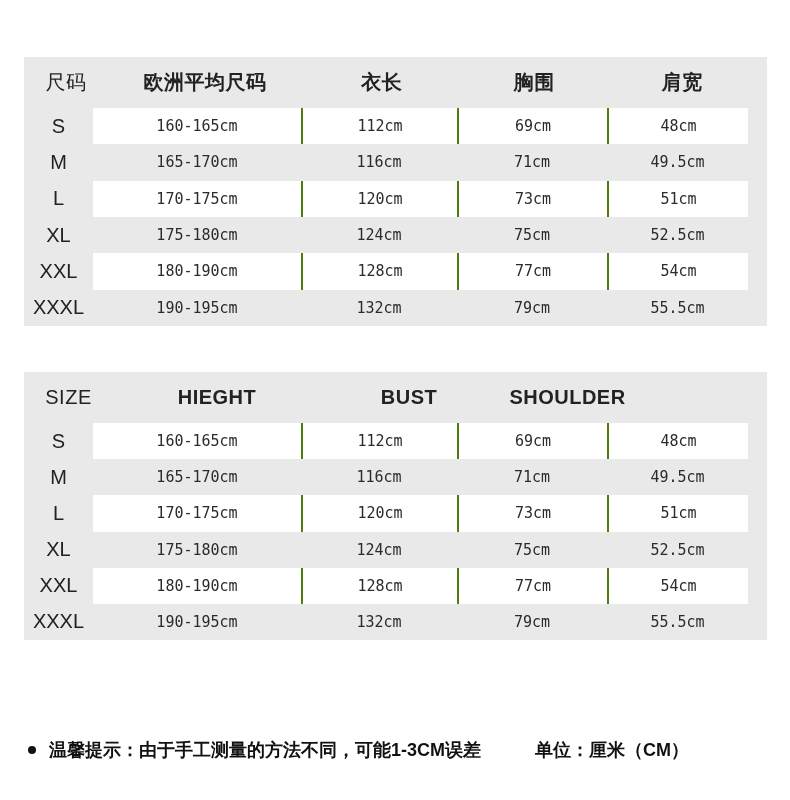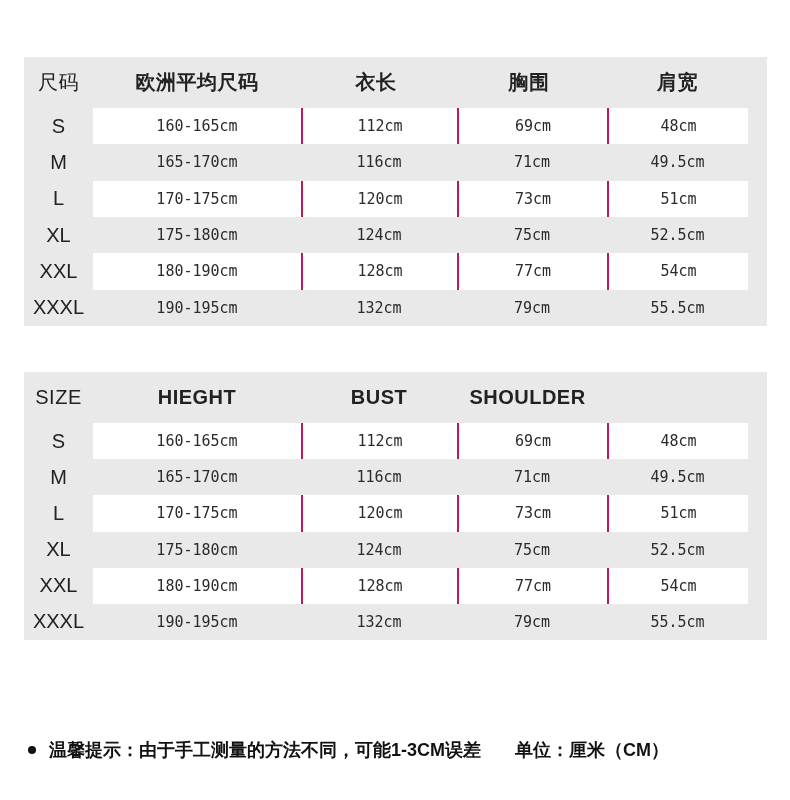--- a/index.html
+++ b/index.html
@@ -19,41 +19,41 @@
   .row.head { flex:0 0 51px; }
 
   .cell { display:flex; align-items:center; justify-content:center; overflow:hidden; }
   .c0 { width:69px; }
   .c1 { width:208px; }
   .c2 { width:156px; }
   .c3 { width:150px; }
   .c4 { width:141px; }
 
   .head .cell {
-    font-size:20px; font-weight:600; color:#222; letter-spacing:0.5px;
+    font-size:20px; font-weight:600; color:#222; letter-spacing:0.5px;margin-left:10px;
   }
   .cell.c0 { font-size:20px; font-weight:500; color:#222; }
 
   .cell.data {
     font-family:"DejaVu Sans Mono", monospace;
     font-size:15px; color:#2b2b2b; font-weight:400;
   }
   .row.alt .cell.data { background:#ffffff; }
-  .row.alt .cell.data + .cell.data { border-left:2px solid #be185d; }
+  .row.alt .cell.data + .cell.data { border-left:2px solid #4d7c0f; }
 
   .footnote {
     position:absolute; left:28px; top:738px; width:740px;
     display:flex; align-items:center;
     font-size:18px; font-weight:600; color:#111;
   }
   .bullet {
     flex:0 0 auto; width:8px; height:8px; border-radius:50%;
     background:#111; margin-right:13px;
   }
-  .footnote .unit { margin-left:34px; white-space:nowrap; }
+  .footnote .unit { margin-left:54px; white-space:nowrap; }
   .footnote .tip { white-space:nowrap; }
 </style>
 </head>
 <body>
 
 <div class="page">
   <section class="panel" id="table-cn">
       <div class="row head">
         <div class="cell c0">尺码</div>
         <div class="cell c1">欧洲平均尺码</div>

